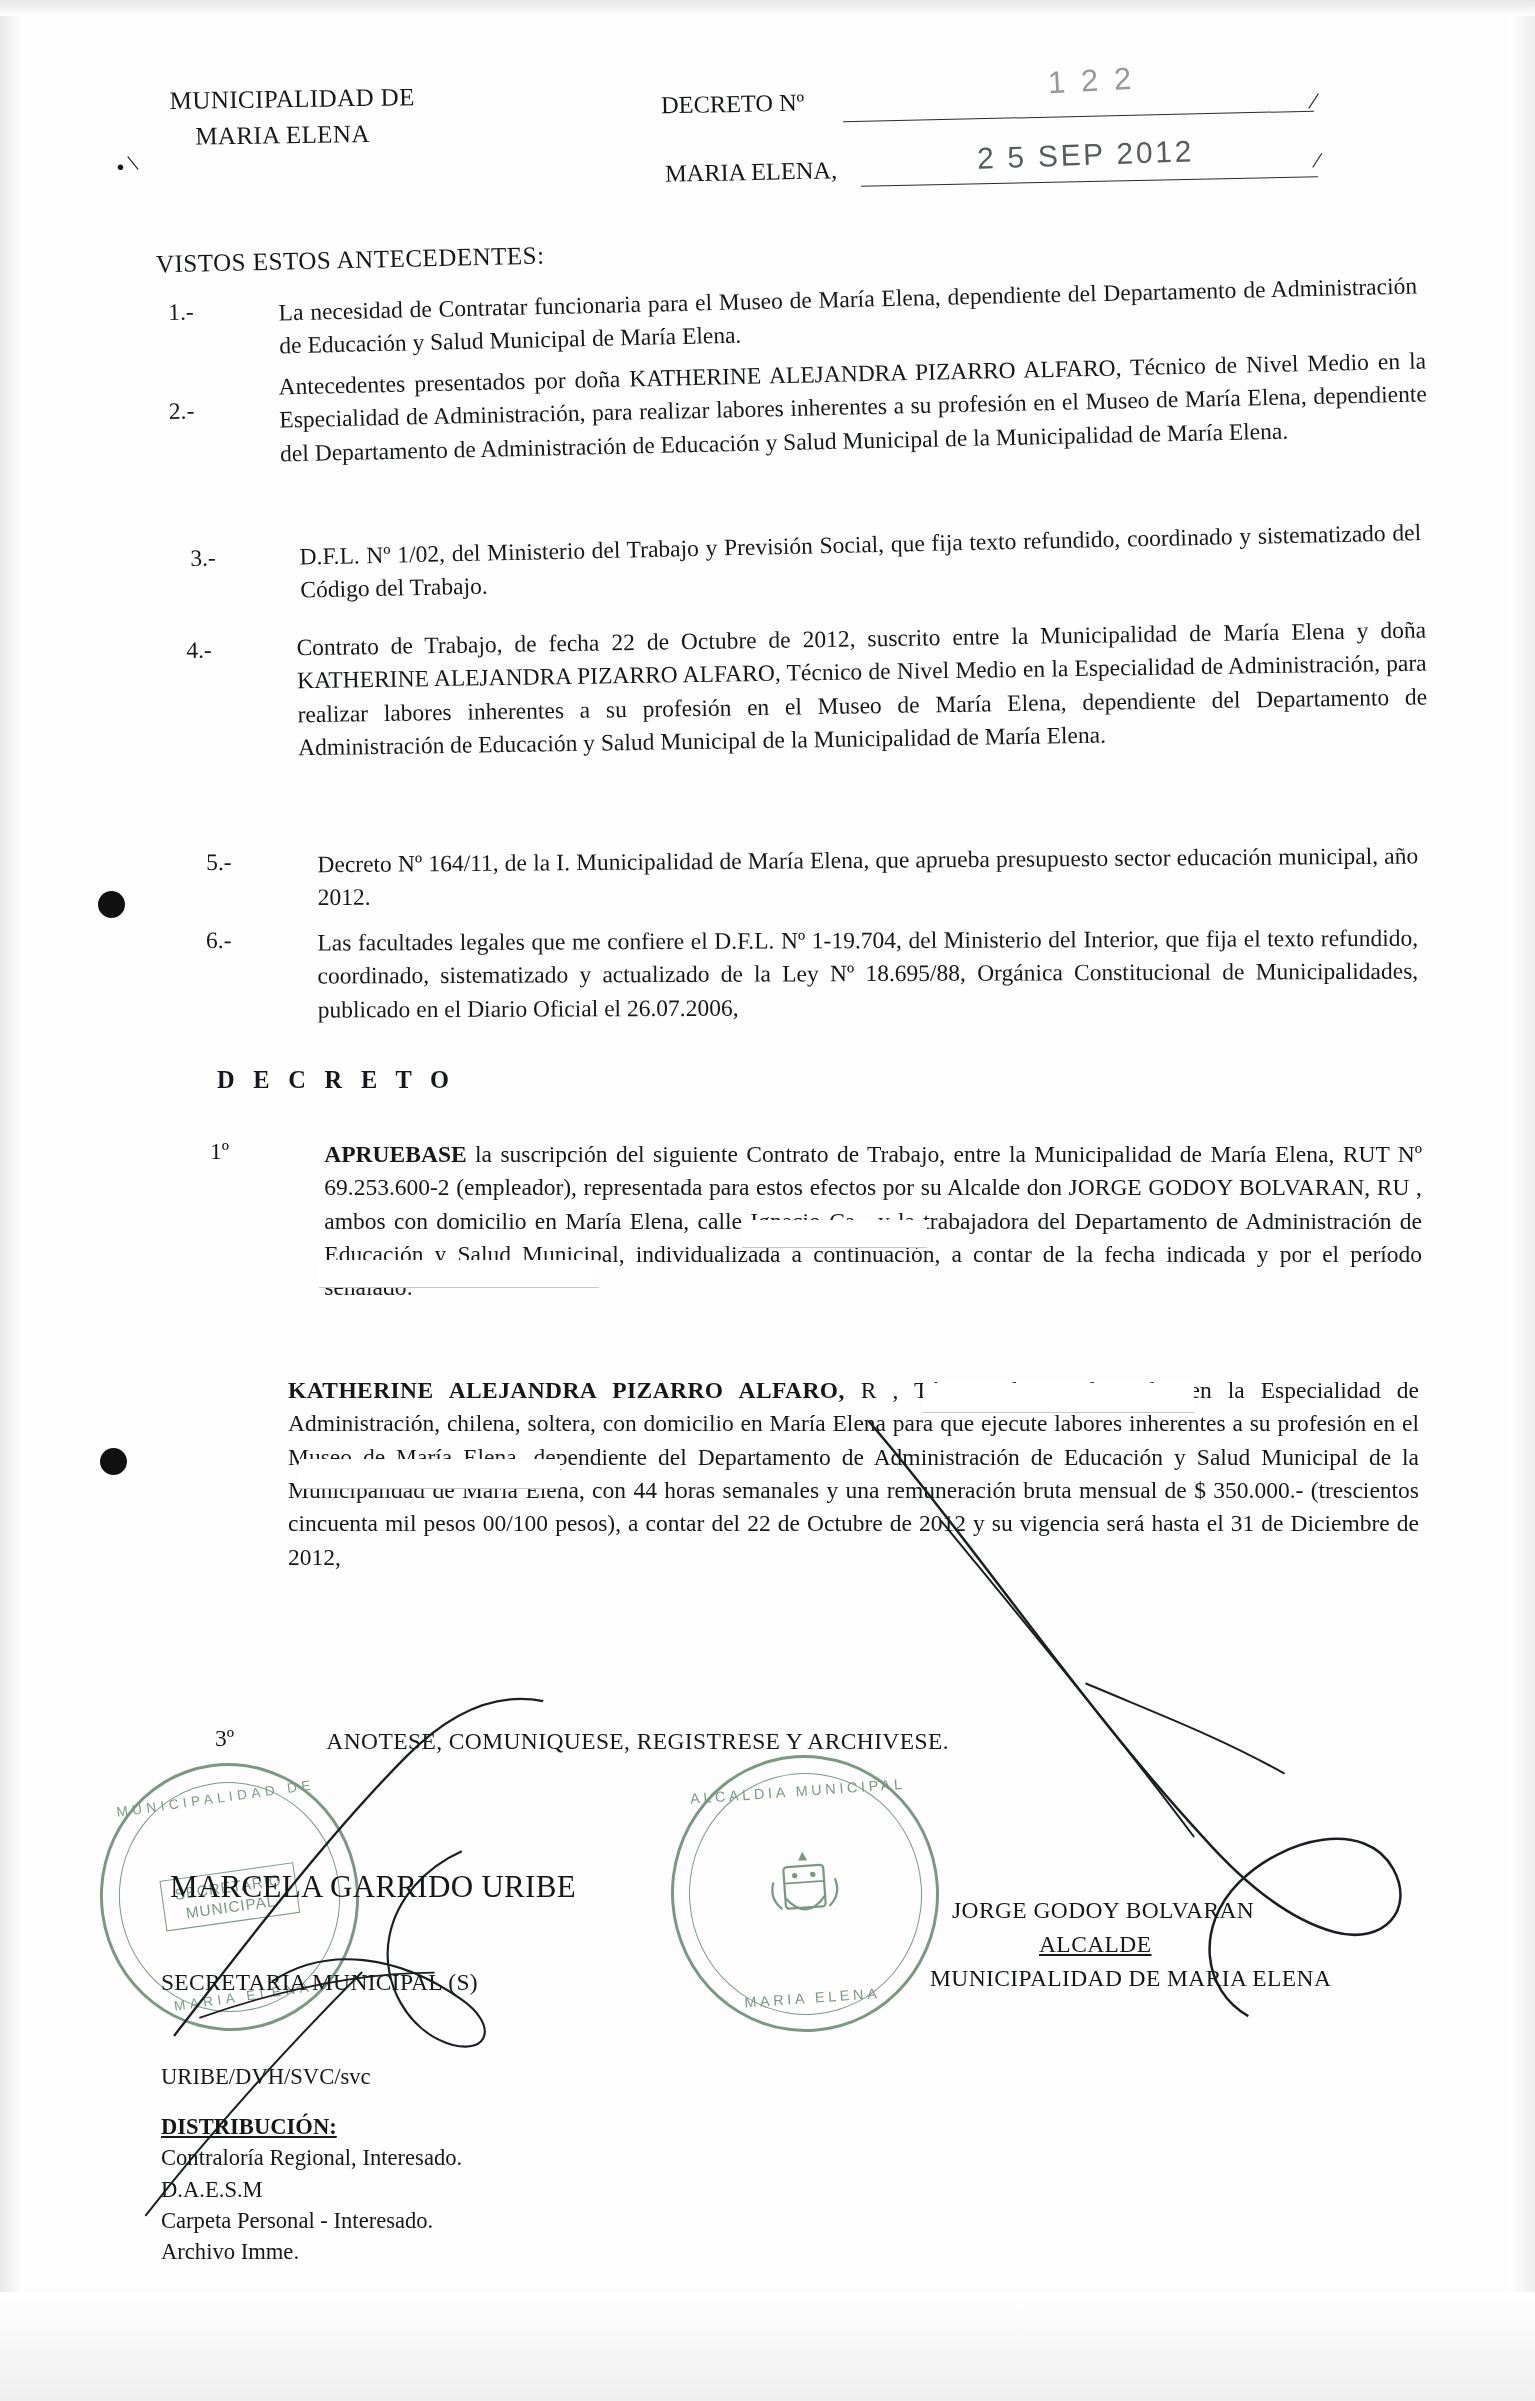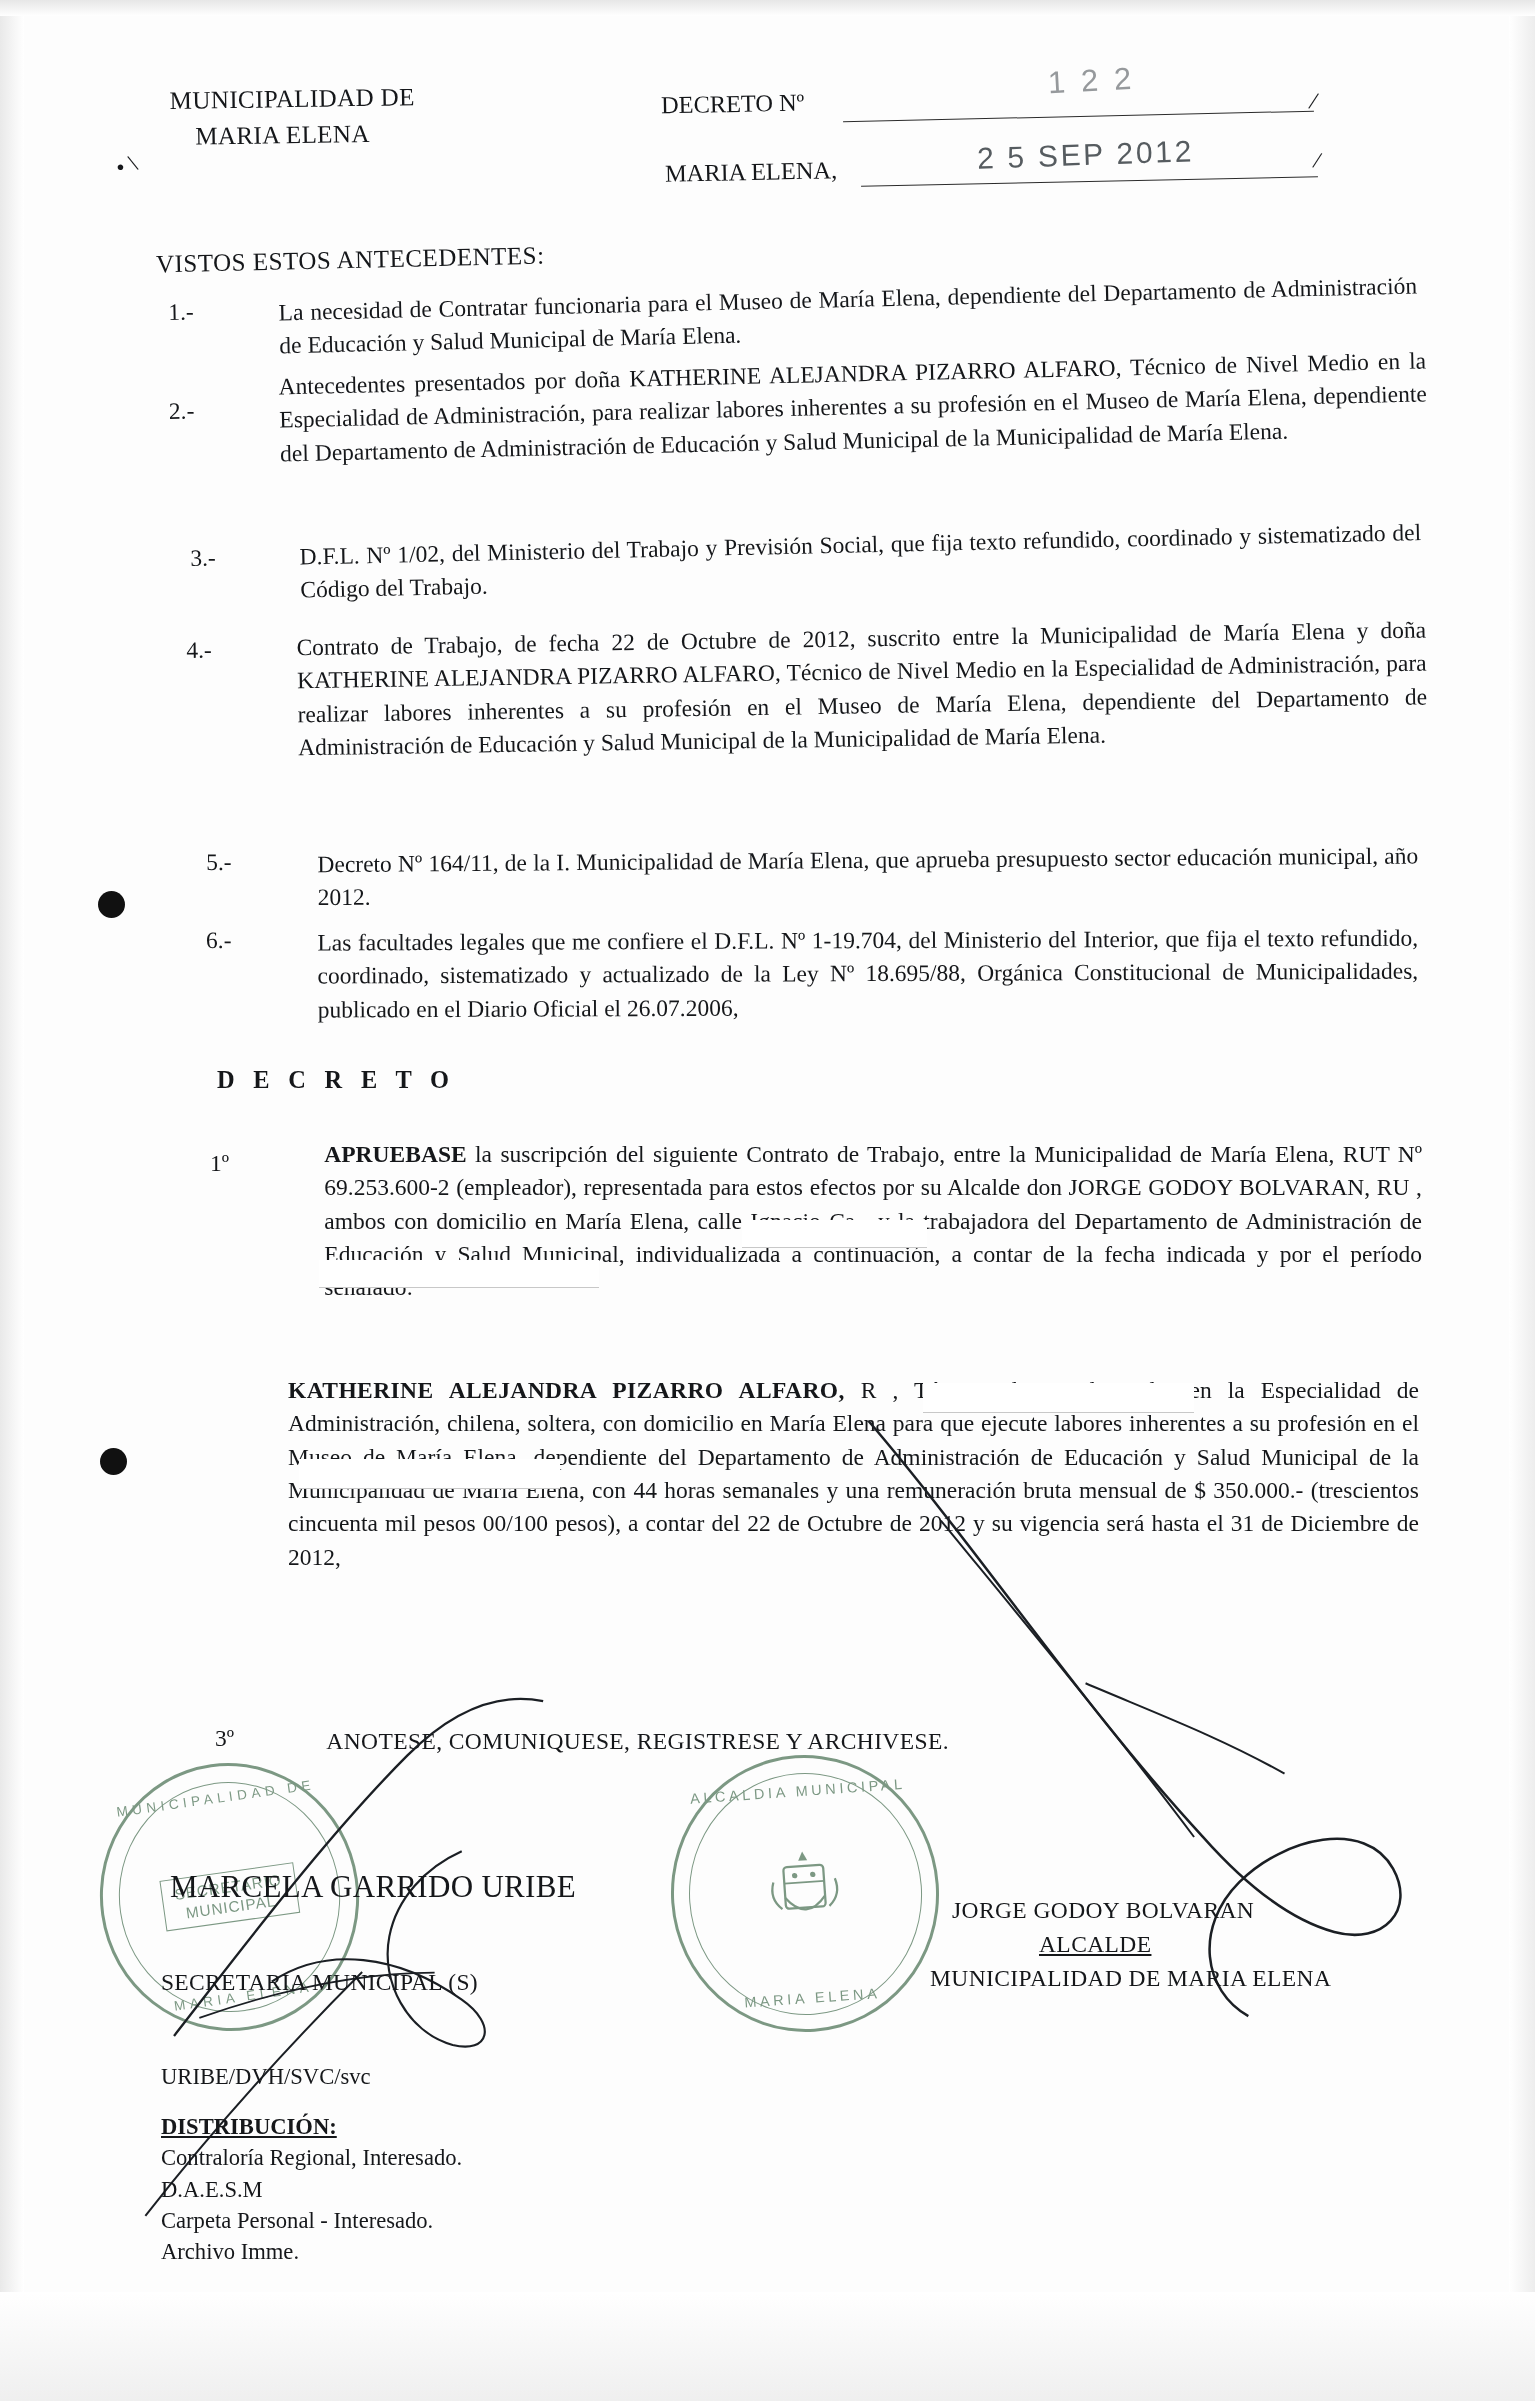--- a/index.html
+++ b/index.html
@@ -174,21 +174,21 @@
 
   .decreto-word {
     position: absolute;
     left: 217px; top: 1066px;
     font-size: 24.4px;
     font-weight: bold;
     letter-spacing: 6.3px;
   }
 
   .a1 { left: 210px; top: 1138px; width: 1212px; }
-  .a1 .num { width: 62px; margin-top: 12px; }
+  .a1 .num { width: 62px; }
   .a1 .txt { width: 1131px; padding-left: 36px; }
 
   .a1b {
     position: absolute;
     left: 288px; top: 1374px;
     width: 1131px;
     font-size: 23.5px;
     line-height: 1.42;
     text-align: justify;
   }

